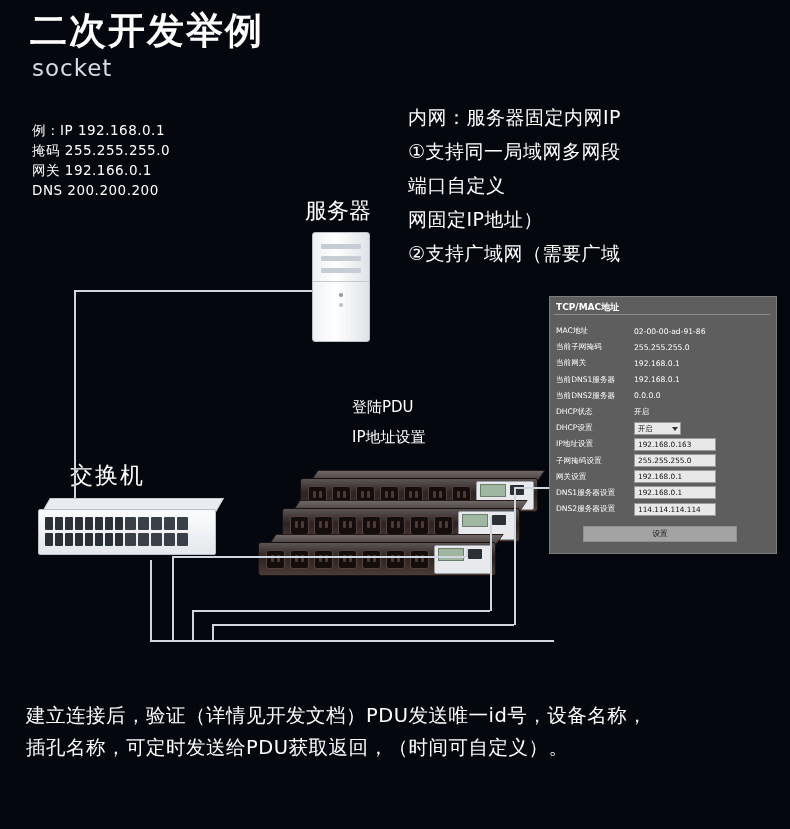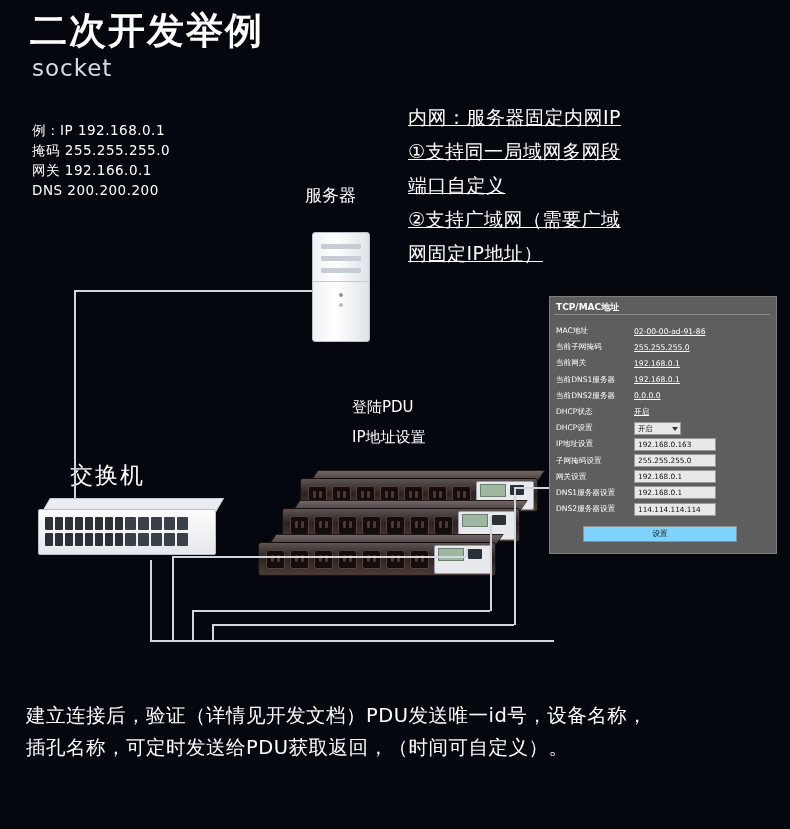--- a/index.html
+++ b/index.html
@@ -31,25 +31,25 @@
     letter-spacing:0.5px;
   }
   .ipblock div{white-space:nowrap;}
 
   
   .notes{
     position:absolute;left:408px;top:100px;
     font-size:19px;line-height:34px;color:#ffffff;
     letter-spacing:0.5px;
   }
-  .notes div{white-space:nowrap;text-decoration:underline;}
+  .notes div{white-space:nowrap;}
 
   
   .lbl{position:absolute;color:#ffffff;white-space:nowrap;}
-  .lbl-server{left:305px;top:184px;font-size:17px;}
+  .lbl-server{left:305px;top:196px;font-size:22px;}
   .lbl-switch{left:70px;top:460px;font-size:23px;letter-spacing:2px;}
   .lbl-pdu1{left:352px;top:398px;font-size:15px;}
   .lbl-pdu2{left:352px;top:428px;font-size:15px;}
 
   
   .bottom{
     position:absolute;left:26px;top:700px;width:742px;
     font-size:19.5px;line-height:32px;color:#ffffff;
     letter-spacing:0.5px;
   }
@@ -138,36 +138,36 @@
   }
   .panel .ptitle{
     position:absolute;left:6px;top:4px;font-size:9px;font-weight:bold;color:#ffffff;
   }
   .panel .phr{position:absolute;left:4px;top:17px;width:216px;height:1px;background:#8d8d8d;}
   .panel .rows{position:absolute;left:6px;top:26px;width:216px;}
   .panel .row{
     display:flex;align-items:center;height:16.2px;font-size:7.6px;color:#ffffff;
   }
   .panel .row .k{width:78px;white-space:nowrap;}
-  .panel .row .v{white-space:nowrap;color:#ffffff;text-decoration:underline;}
+  .panel .row .v{white-space:nowrap;color:#ffffff;}
   .panel .row .vbox{
     background:#e8e8e8;color:#111;border:1px solid #9a9a9a;
     height:11px;line-height:11px;padding:0 3px;min-width:74px;font-size:7.3px;
   }
   .panel .row .sel{
     background:#e8e8e8;color:#111;border:1px solid #9a9a9a;
     height:11px;line-height:11px;padding:0 10px 0 3px;font-size:7.3px;position:relative;min-width:32px;
   }
   .panel .row .sel:after{
     content:"";position:absolute;right:2px;top:4px;
     border-left:3px solid transparent;border-right:3px solid transparent;border-top:4px solid #333;
   }
   .panel .btn{
     position:absolute;left:33px;top:229px;width:152px;height:14px;
-    background:#7dd3fc;border:1px solid #8f8f8f;color:#111;
+    background:#a3a3a3;border:1px solid #8f8f8f;color:#111;
     font-size:7.6px;line-height:14px;text-align:center;
   }
 </style>
 </head>
 <body>
 
 <div class="page">
 
   <div class="title-main">二次开发举例</div>
   <div class="title-sub">socket</div>
@@ -176,22 +176,22 @@
     <div>例：IP 192.168.0.1</div>
     <div>掩码 255.255.255.0</div>
     <div>网关 192.166.0.1</div>
     <div>DNS 200.200.200</div>
   </div>
 
   <div class="notes">
     <div>内网：服务器固定内网IP</div>
     <div>①支持同一局域网多网段</div>
     <div>端口自定义</div>
+    <div>网固定IP地址）</div>
     <div>②支持广域网（需要广域</div>
-    <div>网固定IP地址）</div>
   </div>
 
   <div class="lbl lbl-server">服务器</div>
   <div class="lbl lbl-switch">交换机</div>
   <div class="lbl lbl-pdu1">登陆PDU</div>
   <div class="lbl lbl-pdu2">IP地址设置</div>
 
   <div class="server">
     <div class="bar b1"></div>
     <div class="bar b2"></div>

